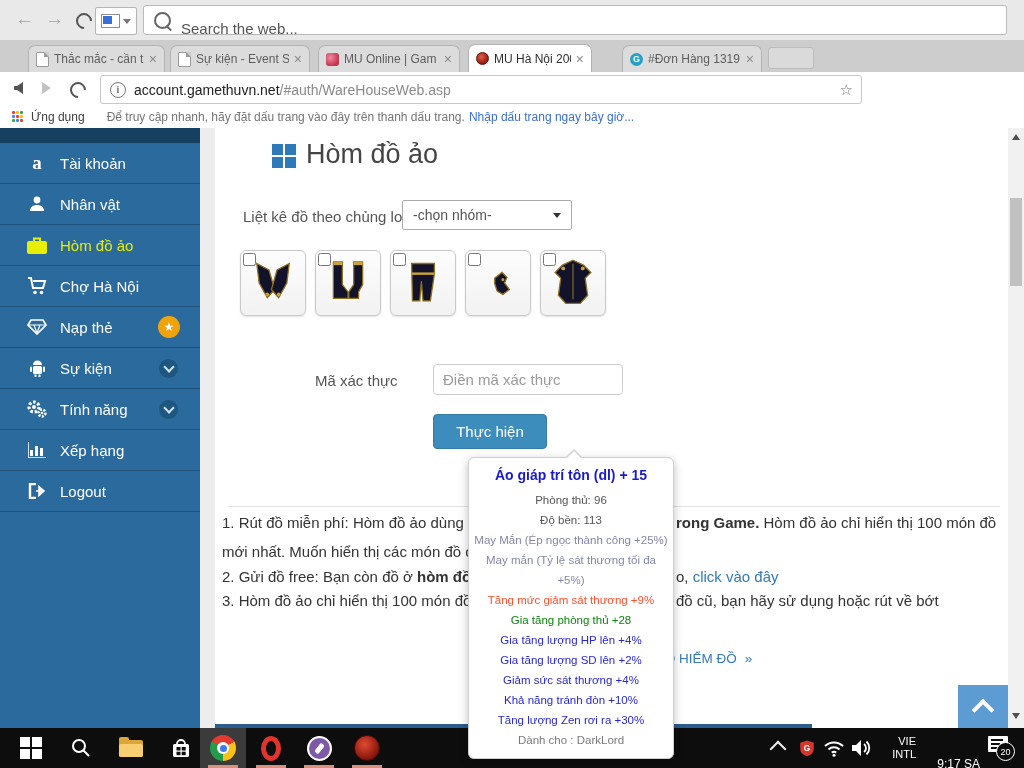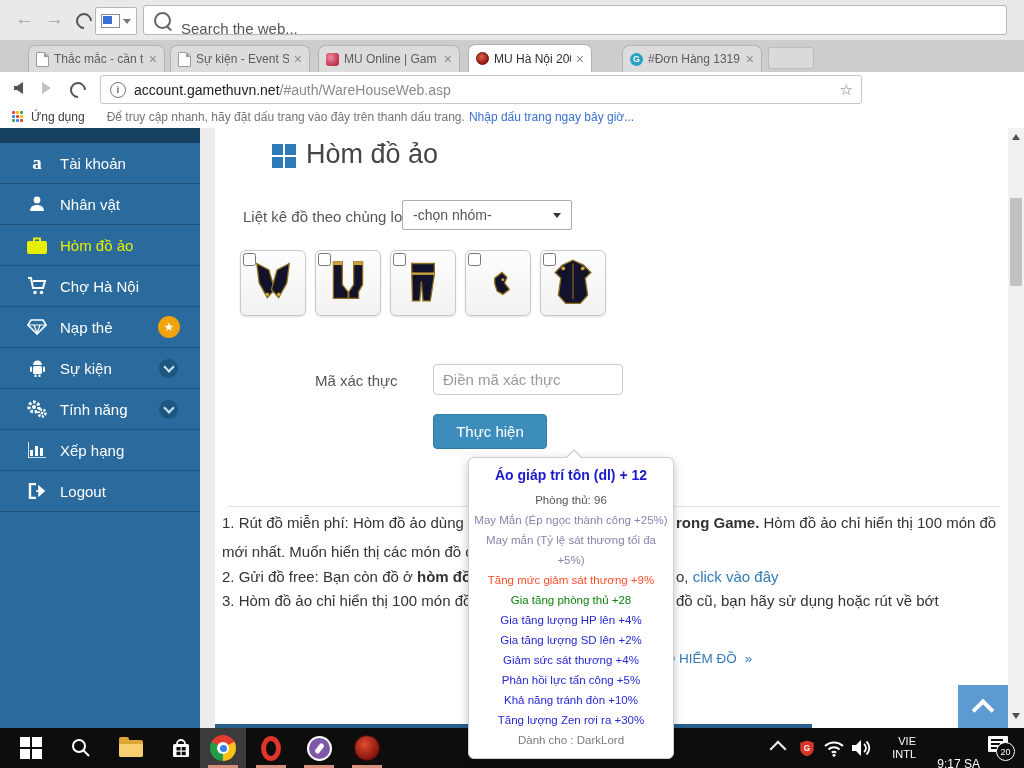--- a/index.html
+++ b/index.html
@@ -444,30 +444,30 @@
       <div id="bluestrip" class="abs"></div>
     </div>
 
     <div id="pg-scroll" class="abs">
       <div class="sb-arrow sb-up abs"></div>
       <div id="sb-thumb" class="abs"></div>
       <div class="sb-arrow sb-down abs"></div>
     </div>
 
     <div id="tooltip" class="abs">
-      <div class="tt-title">Áo giáp trí tôn (dl) + 12</div>
+      <div class="tt-title">Áo giáp trí tôn (dl) + 15</div>
       <div class="ln t-stat">Phòng thủ: 96</div>
+      <div class="ln t-stat">Độ bền: 113</div>
       <div class="ln t-luck">May Mắn (Ép ngọc thành công +25%)</div>
       <div class="ln t-luck">May mắn (Tỷ lệ sát thương tối đa +5%)</div>
       <div class="ln t-red">Tăng mức giảm sát thương +9%</div>
       <div class="ln t-green">Gia tăng phòng thủ +28</div>
       <div class="ln t-blue">Gia tăng lượng HP lên +4%</div>
       <div class="ln t-blue">Gia tăng lượng SD lên +2%</div>
       <div class="ln t-blue">Giảm sức sát thương +4%</div>
-      <div class="ln t-blue">Phản hồi lực tấn công +5%</div>
       <div class="ln t-blue">Khả năng tránh đòn +10%</div>
       <div class="ln t-blue">Tăng lượng Zen rơi ra +30%</div>
       <div class="ln t-muted">Dành cho : DarkLord</div>
 
     </div>
   </div>
 
   <div id="taskbar" class="abs">
     <div class="tb-ico abs" style="left:8px;">
         <div class="startgrid">

